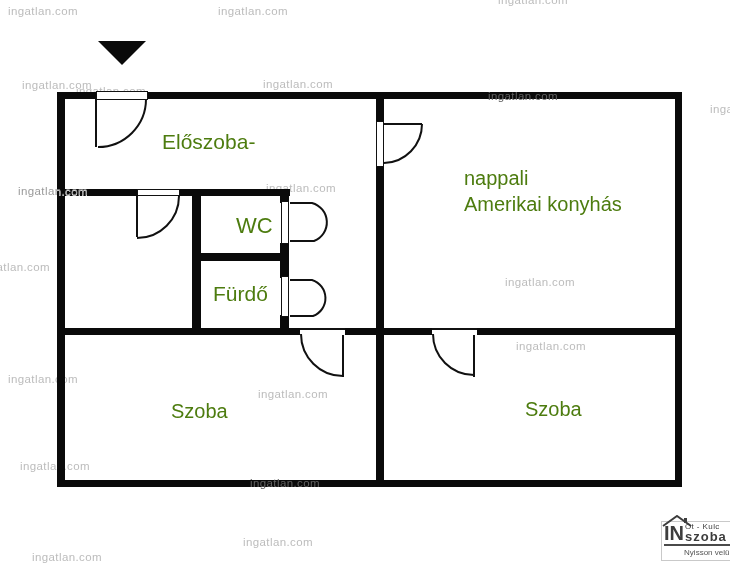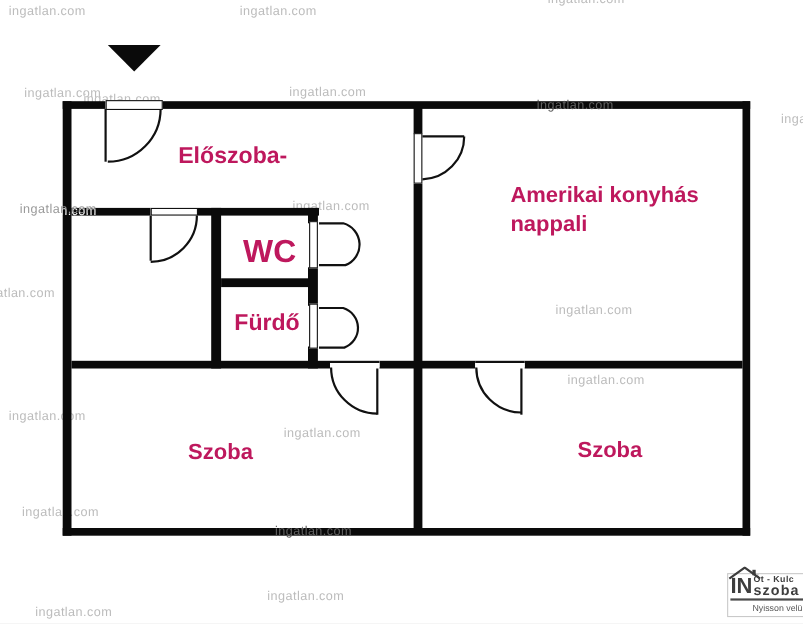--- a/index.html
+++ b/index.html
@@ -4,45 +4,45 @@
 <style>
   html,body{margin:0;padding:0;background:#e8e8e8;}
   #plan{
     position:relative;width:730px;height:567px;background:#ffffff;
     overflow:hidden;font-family:"Liberation Sans",sans-serif;
   }
   .wall{position:absolute;background:#0a0a0a;}
   .jamb{position:absolute;background:#fff;border:1.5px solid #111;box-sizing:border-box;}
   .thresh{position:absolute;background:#fff;border-top:2px solid #111;box-sizing:border-box;}
   svg.overlay{position:absolute;left:0;top:0;pointer-events:none;}
-  .room-label{position:absolute;font-weight:bold;color:#be185d;white-space:nowrap;}
+  .room-label{position:absolute;font-weight:normal;color:#4d7c0f;white-space:nowrap;}
   .room-label span{display:block;}
   .lbl-eloszoba{left:162px;top:129px;font-size:21px;line-height:26px;}
   .lbl-nappali{left:464px;top:165px;font-size:20px;line-height:26px;}
-  .lbl-wc{left:221px;top:213px;font-size:29px;}
+  .lbl-wc{left:236px;top:213px;font-size:22px;}
   .lbl-furdo{left:213px;top:282px;font-size:21px;}
   .lbl-felszoba{left:95px;top:287px;font-size:19px;}
   .lbl-szoba1{left:171px;top:400px;font-size:20px;}
   .lbl-szoba2{left:525px;top:398px;font-size:20px;}
   .wm{
     position:absolute;font-size:11.5px;letter-spacing:.4px;color:#bcbcbc;
     white-space:nowrap;text-shadow:0 1px 0 #fff;
   }
   .wm.dark{color:#606060;text-shadow:none;z-index:6;}
   .wm.mid{color:#9a9a9a;z-index:6;}
   #logo{
     position:absolute;left:661px;top:521px;width:96px;height:40px;
     background:#fff;border:1px solid #c9c9c9;color:#3d3d3d;z-index:7;
     padding:1px 2px 0 2px;box-sizing:border-box;
   }
   #logo .row{display:flex;align-items:flex-end;}
   #logo .in{font-size:20px;font-weight:bold;line-height:18px;position:relative;}
   #logo .roof{position:absolute;left:-2px;top:-9px;}
   #logo .col{margin-left:1px;}
-  #logo .top-line{font-size:8px;font-weight:bold;line-height:8px;letter-spacing:.4px;}
+  #logo .top-line{font-size:8px;font-weight:normal;line-height:8px;letter-spacing:.4px;}
   #logo .rest{font-size:13px;font-weight:bold;line-height:11px;letter-spacing:1px;}
   #logo .rule{height:2px;background:#4a4a4a;margin-top:2px;}
   #logo .tagline{font-size:8px;text-align:center;margin-top:2px;color:#555;}
   .tri{position:absolute;left:98px;top:41px;z-index:5;}
 </style>
 </head>
 <body>
 
 <div id="plan">
 
@@ -111,22 +111,22 @@
       <path d="M301,334 A42,42 0 0 0 343,376"></path>
       <path d="M474,335 V377"></path>
       <path d="M433,334 A41,41 0 0 0 474,375"></path>
     </g>
   </svg>
 
   <div class="room-label lbl-eloszoba">
     <span>Előszoba-</span>
   </div>
   <div class="room-label lbl-nappali">
+    <span>nappali</span>
     <span>Amerikai konyhás</span>
-    <span>nappali</span>
   </div>
   <div class="room-label lbl-wc">WC</div>
   <div class="room-label lbl-furdo">Fürdő</div>
   <div class="room-label lbl-szoba1">Szoba</div>
   <div class="room-label lbl-szoba2">Szoba</div>
 
   <div id="logo">
     <div class="row">
       <div class="in">
         <svg class="roof" width="30" height="12">

